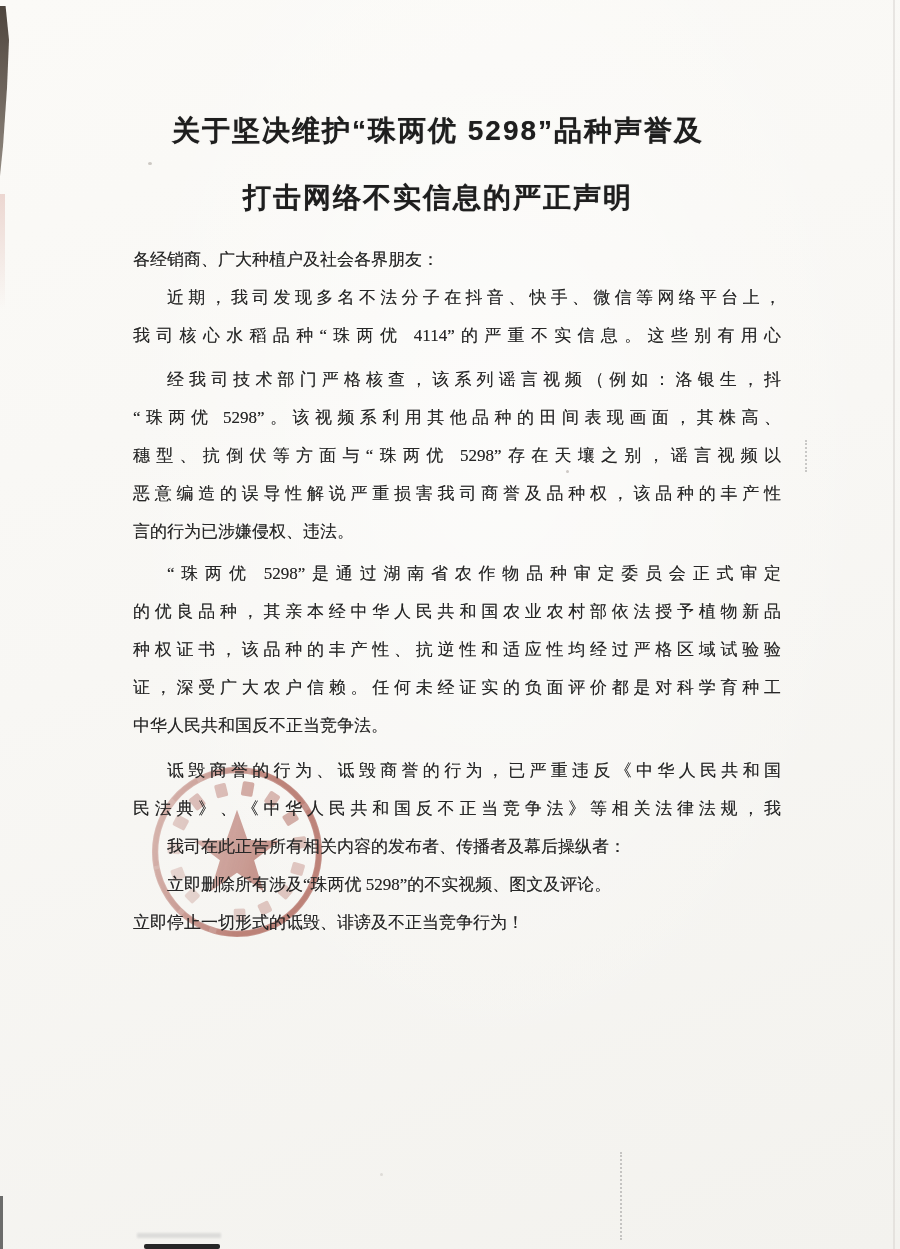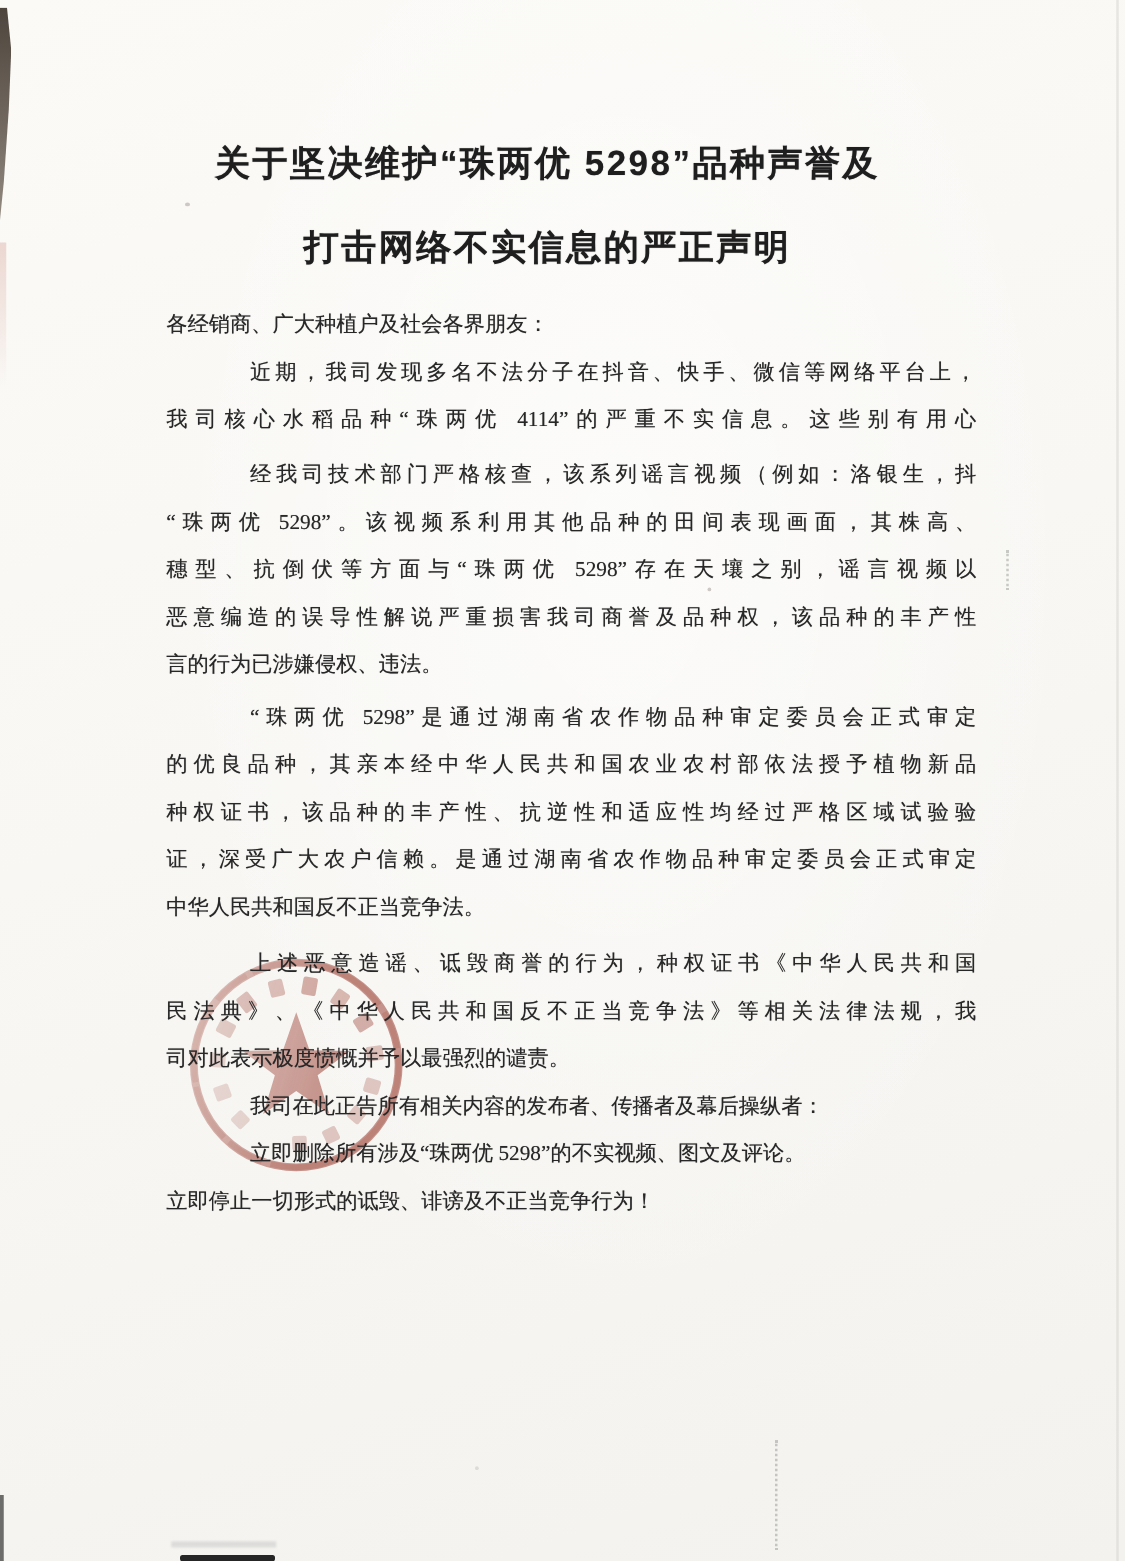--- a/index.html
+++ b/index.html
@@ -37,21 +37,21 @@
   }
   .t1{top:112px;} .t2{top:179px;}
   
   .body-text{
     position:absolute;left:133px;top:241px;width:648px;
     font-size:17px;line-height:38px;color:#272727;
     text-shadow:0 0 .6px rgba(0,0,0,.45);
   }
   .line{white-space:nowrap;}
   .line.justify{white-space:normal;text-align:justify;text-align-last:justify;}
-  .line.indent{text-indent:2em;margin-left:33px;}
+  .line.indent{text-indent:2em;}
   
   .seal{position:absolute;left:147px;top:762px;width:180px;height:180px;
     mix-blend-mode:multiply;opacity:.88;filter:blur(.6px);
     -webkit-mask-image:linear-gradient(105deg,rgba(0,0,0,.45),rgba(0,0,0,.95) 60%);
     mask-image:linear-gradient(105deg,rgba(0,0,0,.45),rgba(0,0,0,.95) 60%);
   }
 </style>
 </head>
 <body>
 
@@ -147,29 +147,28 @@
       <div class="line justify">恶意编造的误导性解说严重损害我司商誉及品种权，该品种的丰产性</div>
 
       <div class="line">言的行为已涉嫌侵权、违法。</div>
 
       <div class="line indent justify" style="margin-top: 4px;">“珠两优 5298”是通过湖南省农作物品种审定委员会正式审定</div>
 
       <div class="line justify">的优良品种，其亲本经中华人民共和国农业农村部依法授予植物新品</div>
 
       <div class="line justify">种权证书，该品种的丰产性、抗逆性和适应性均经过严格区域试验验</div>
 
-      <div class="line justify">证，深受广大农户信赖。是通过湖南省农作物品种审定委员会正式审定</div>
+      <div class="line justify">证，深受广大农户信赖。任何未经证实的负面评价都是对科学育种工</div>
 
       <div class="line">中华人民共和国反不正当竞争法。</div>
 
-      <div class="line indent justify" style="margin-top: 7px;">上述恶意造谣、诋毁商誉的行为，种权证书《中华人民共和国</div>
+      <div class="line indent justify" style="margin-top: 7px;">诋毁商誉的行为、诋毁商誉的行为，已严重违反《中华人民共和国</div>
 
       <div class="line justify">民法典》、《中华人民共和国反不正当竞争法》等相关法律法规，我</div>
 
-      <div class="line">司对此表示极度愤慨并予以最强烈的谴责。</div>
 
       <div class="line indent">我司在此正告所有相关内容的发布者、传播者及幕后操纵者：</div>
 
       <div class="line indent">立即删除所有涉及“珠两优 5298”的不实视频、图文及评论。</div>
 
       <div class="line">立即停止一切形式的诋毁、诽谤及不正当竞争行为！</div>
     </div>
 
 </div>
 

